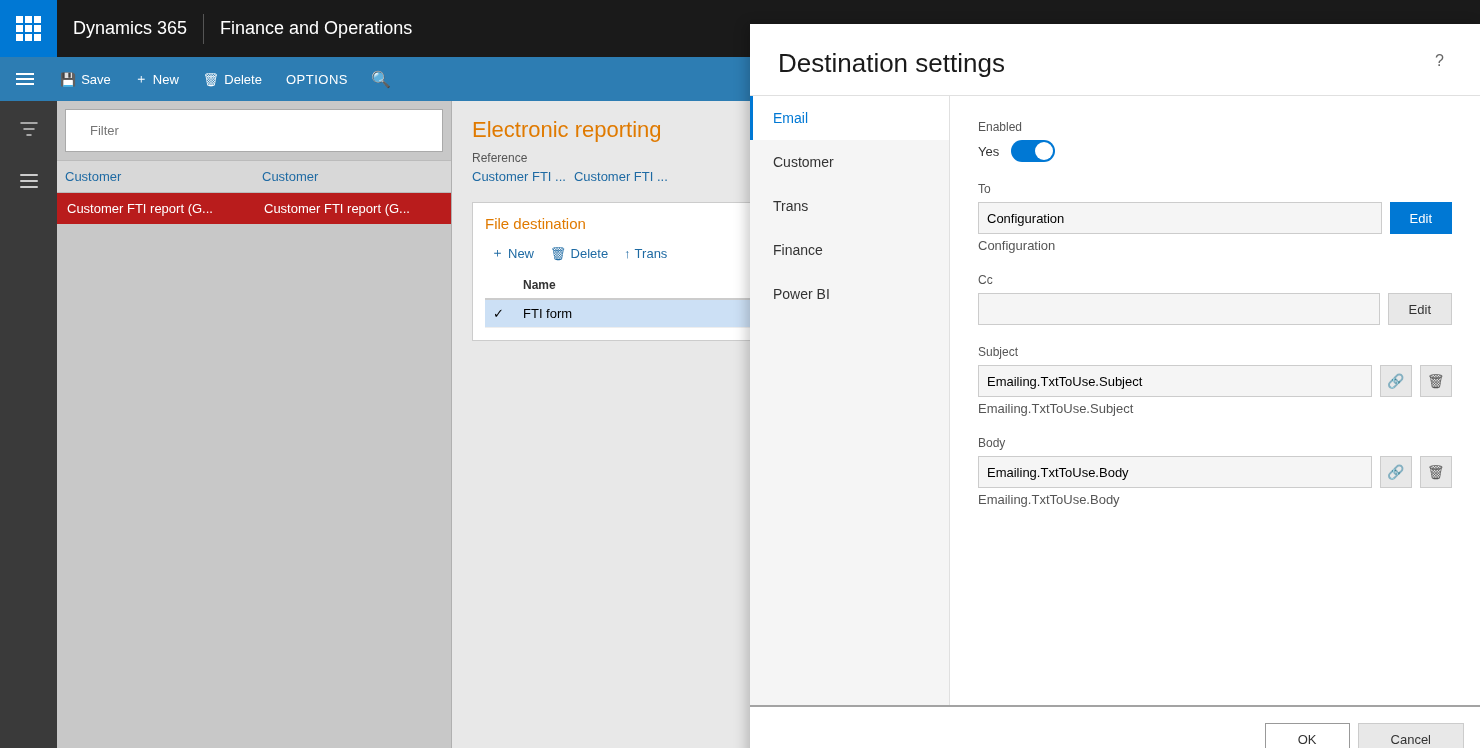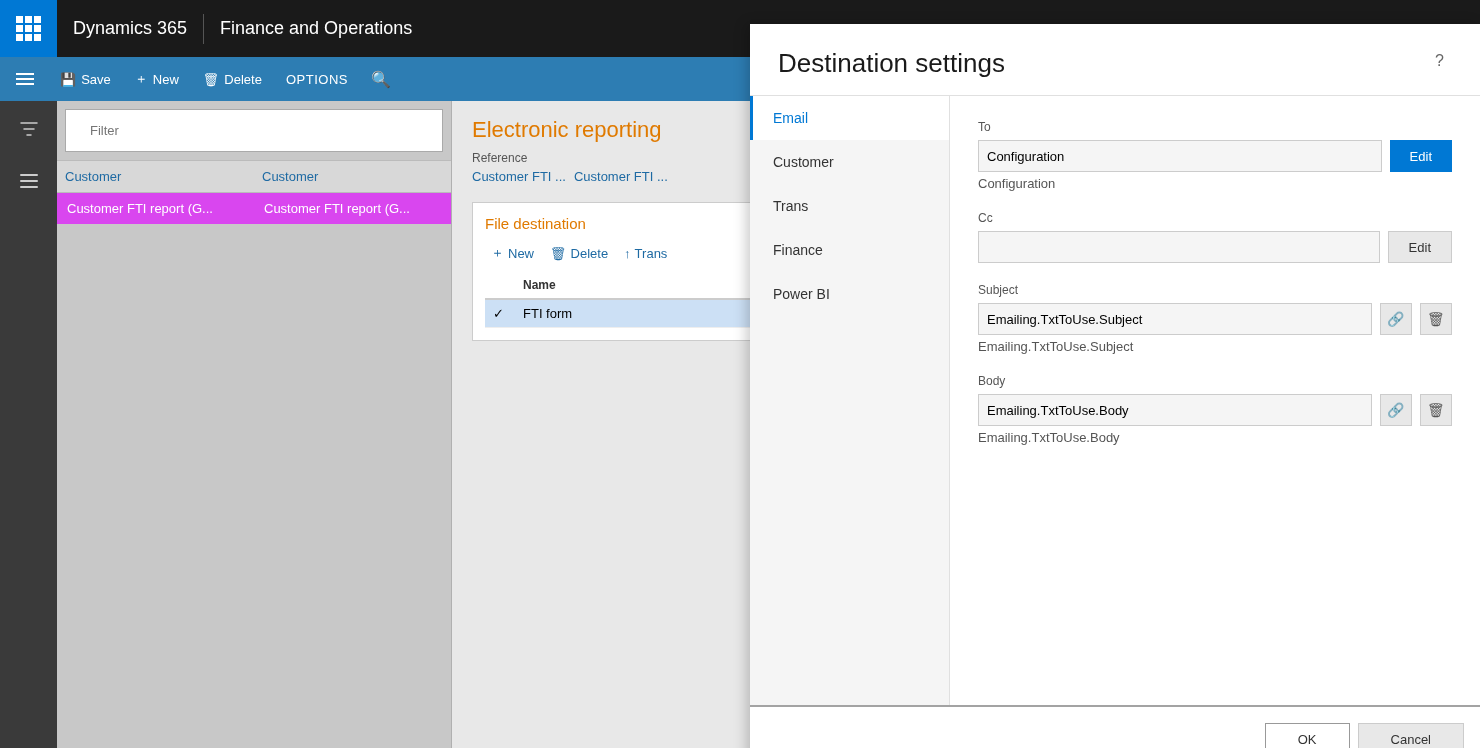--- a/index.html
+++ b/index.html
@@ -183,21 +183,21 @@
       padding: 8px 8px;
       font-size: 13px;
       color: #1e6aa3;
       cursor: pointer;
       overflow: hidden;
       text-overflow: ellipsis;
       white-space: nowrap;
     }
     .list-row {
       display: flex;
-      background: #d946ef;
+      background: #b91c1c;
       cursor: pointer;
     }
     .list-row-col {
       flex: 1;
       padding: 8px 10px;
       font-size: 13px;
       color: white;
       overflow: hidden;
       text-overflow: ellipsis;
       white-space: nowrap;
@@ -615,20 +615,29 @@
       <div class="settings-nav-item">
         <span>Finance</span>
       </div>
       <div class="settings-nav-item">
         <span>Power BI</span>
       </div>
     </div>
 
     <div class="settings-form">
 
+      <div class="form-group">
+        <div class="form-label">Enabled</div>
+        <div class="enabled-row">
+          <span class="enabled-label-text">Yes</span>
+          <div class="toggle-switch">
+            <div class="toggle-knob"></div>
+          </div>
+        </div>
+      </div>
 
       <div class="form-group">
         <div class="form-label">To</div>
         <div class="form-row">
           <input class="form-input" type="text" value="Configuration" style="">
           <button class="btn-edit">Edit</button>
         </div>
         <div style="margin-top:4px;">
           <span style="font-size:13px; color:#555;">Configuration</span>
         </div>

